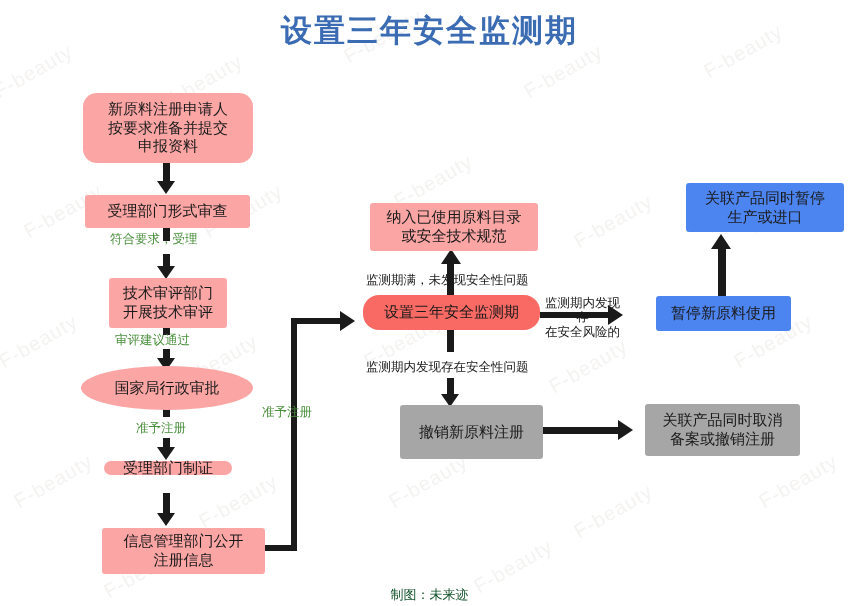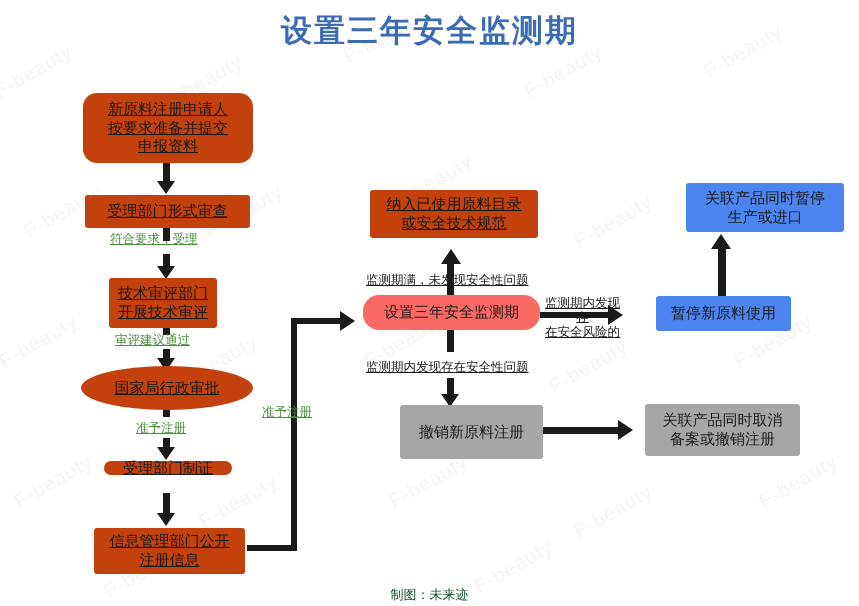--- a/index.html
+++ b/index.html
@@ -64,36 +64,35 @@
     display: flex;
     align-items: center;
     justify-content: center;
     text-align: center;
     font-size: 15px;
     color: #1a1a1a;
     line-height: 1.25;
     z-index: 8;
     white-space: pre-line;
   }
-  .n-orange { background: #c2410c; text-decoration: underline; }
+  .n-orange { background: #fca5a5; }
   .n-red    { background: #fa6a64; }
   .n-blue   { background: #4d85f0; }
   .n-gray   { background: #a6a6a6; }
   .r-sm  { border-radius: 3px; }
   .r-lg  { border-radius: 14px; }
   .r-el  { border-radius: 50%; }
 
   
   .elabel {
     position: absolute;
     font-size: 12.5px;
     white-space: nowrap;
     z-index: 9;
     text-align: center;
-    text-decoration: underline;
   }
   .lab-green { color: #4a8f3c; }
   .lab-dark  { color: #1a1a1a; }
   .lab-two   { line-height: 1.15; white-space: pre-line; }
 
   
   .line {
     position: absolute;
     background: #1a1a1a;
     z-index: 6;
@@ -196,29 +195,29 @@
   <div class="elabel lab-green" style="left:262px; top:404px;">准予注册</div>
   <div class="elabel lab-dark" style="left:366px; top:272px;">监测期满，未发现安全性问题</div>
   <div class="elabel lab-dark" style="left:366px; top:359px;">监测期内发现存在安全性问题</div>
   <div class="elabel lab-dark lab-two" style="left:545px; top:296px; width:75px;">监测期内发现存
 在安全风险的</div>
 
   <div class="node n-orange r-lg" style="left:83px;  top:93px;  width:170px; height:70px;">新原料注册申请人
 按要求准备并提交
 申报资料</div>
   <div class="node n-orange r-sm" style="left:85px;  top:195px; width:165px; height:33px;">受理部门形式审查</div>
-  <div class="node n-orange r-sm" style="left:109px; top:278px; width:108px; height:50px;">技术审评部门
+  <div class="node n-orange r-sm" style="left:109px; top:278px; width:118px; height:50px;">技术审评部门
 开展技术审评</div>
   <div class="node n-orange r-el" style="left:81px;  top:366px; width:172px; height:44px;">国家局行政审批</div>
   <div class="node n-orange r-sm" style="left:104px; top:461px; width:128px; height:14px;border-radius:14px;">受理部门制证</div>
-  <div class="node n-orange r-sm" style="left:94px;  top:528px; width:151px; height:46px;">信息管理部门公开
+  <div class="node n-orange r-sm" style="left:102px;  top:528px; width:163px; height:46px;">信息管理部门公开
 注册信息</div>
 
   <div class="node n-red r-sm" style="left:363px; top:295px; width:177px; height:35px;border-radius:16px;">设置三年安全监测期</div>
-  <div class="node n-orange r-sm" style="left:370px; top:190px; width:168px; height:48px;">纳入已使用原料目录
+  <div class="node n-orange r-sm" style="left:370px; top:203px; width:168px; height:48px;">纳入已使用原料目录
 或安全技术规范</div>
   <div class="node n-gray r-sm" style="left:400px; top:405px; width:143px; height:54px;">撤销新原料注册</div>
 
   <div class="node n-blue r-sm" style="left:656px; top:296px; width:135px; height:35px;">暂停新原料使用</div>
   <div class="node n-blue r-sm" style="left:650px; top:183px; width:158px; height:49px;margin-left:36px;">关联产品同时暂停
 生产或进口</div>
   <div class="node n-gray r-sm" style="left:645px; top:404px; width:155px; height:52px;">关联产品同时取消
 备案或撤销注册</div>
 
   <div id="footer">制图：未来迹</div>

